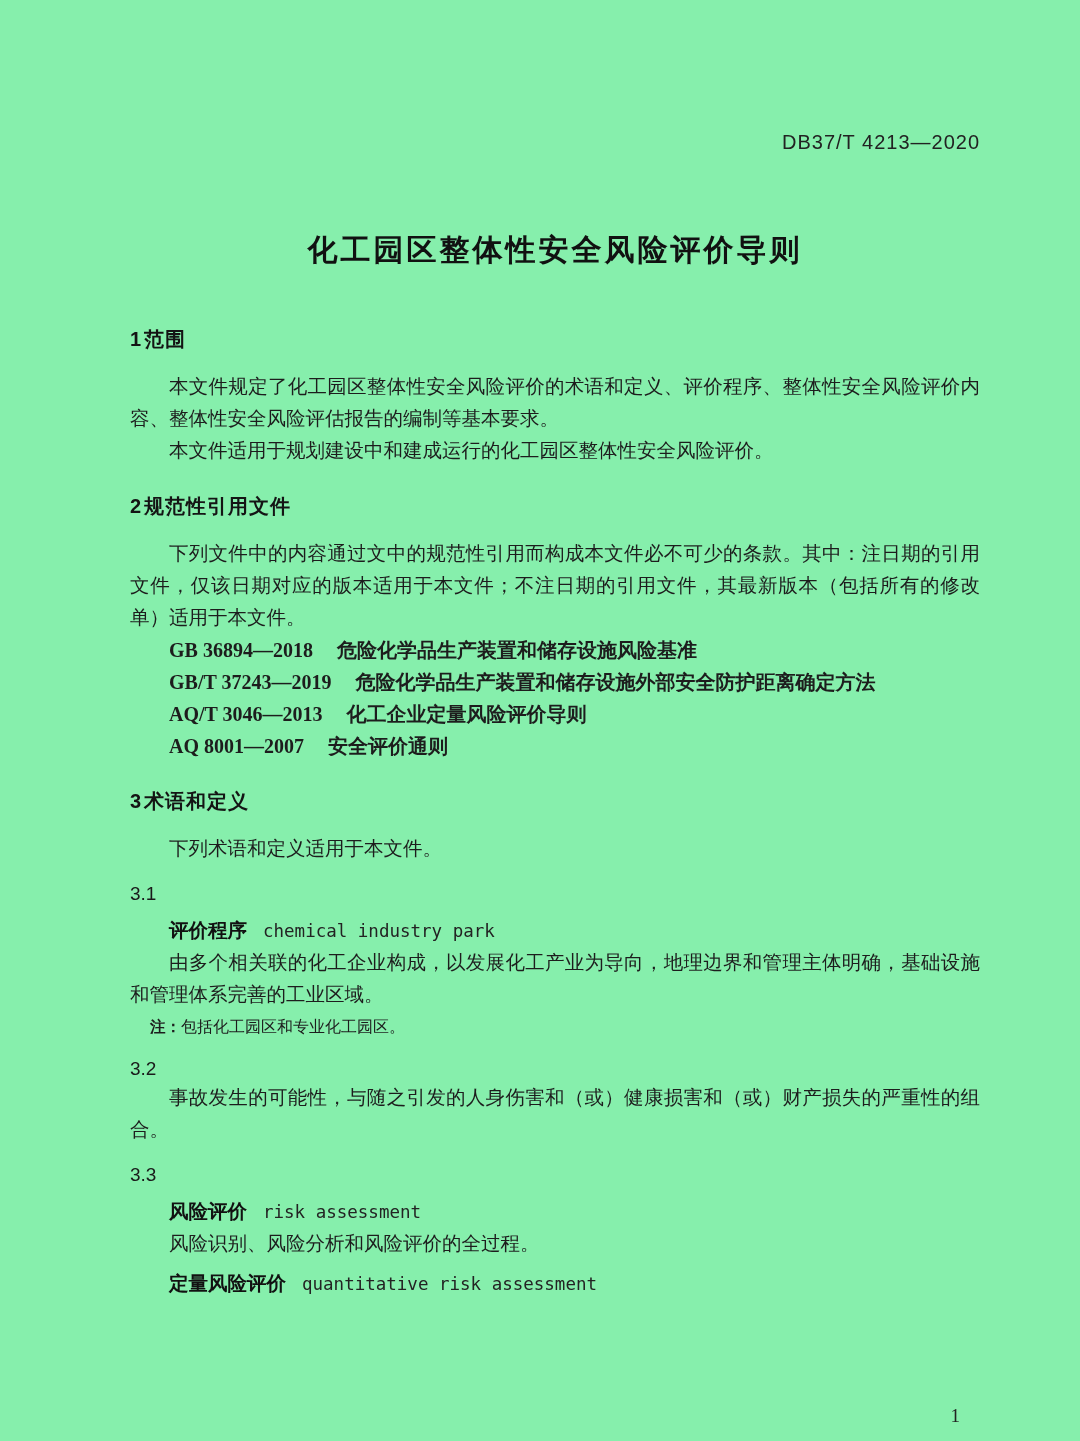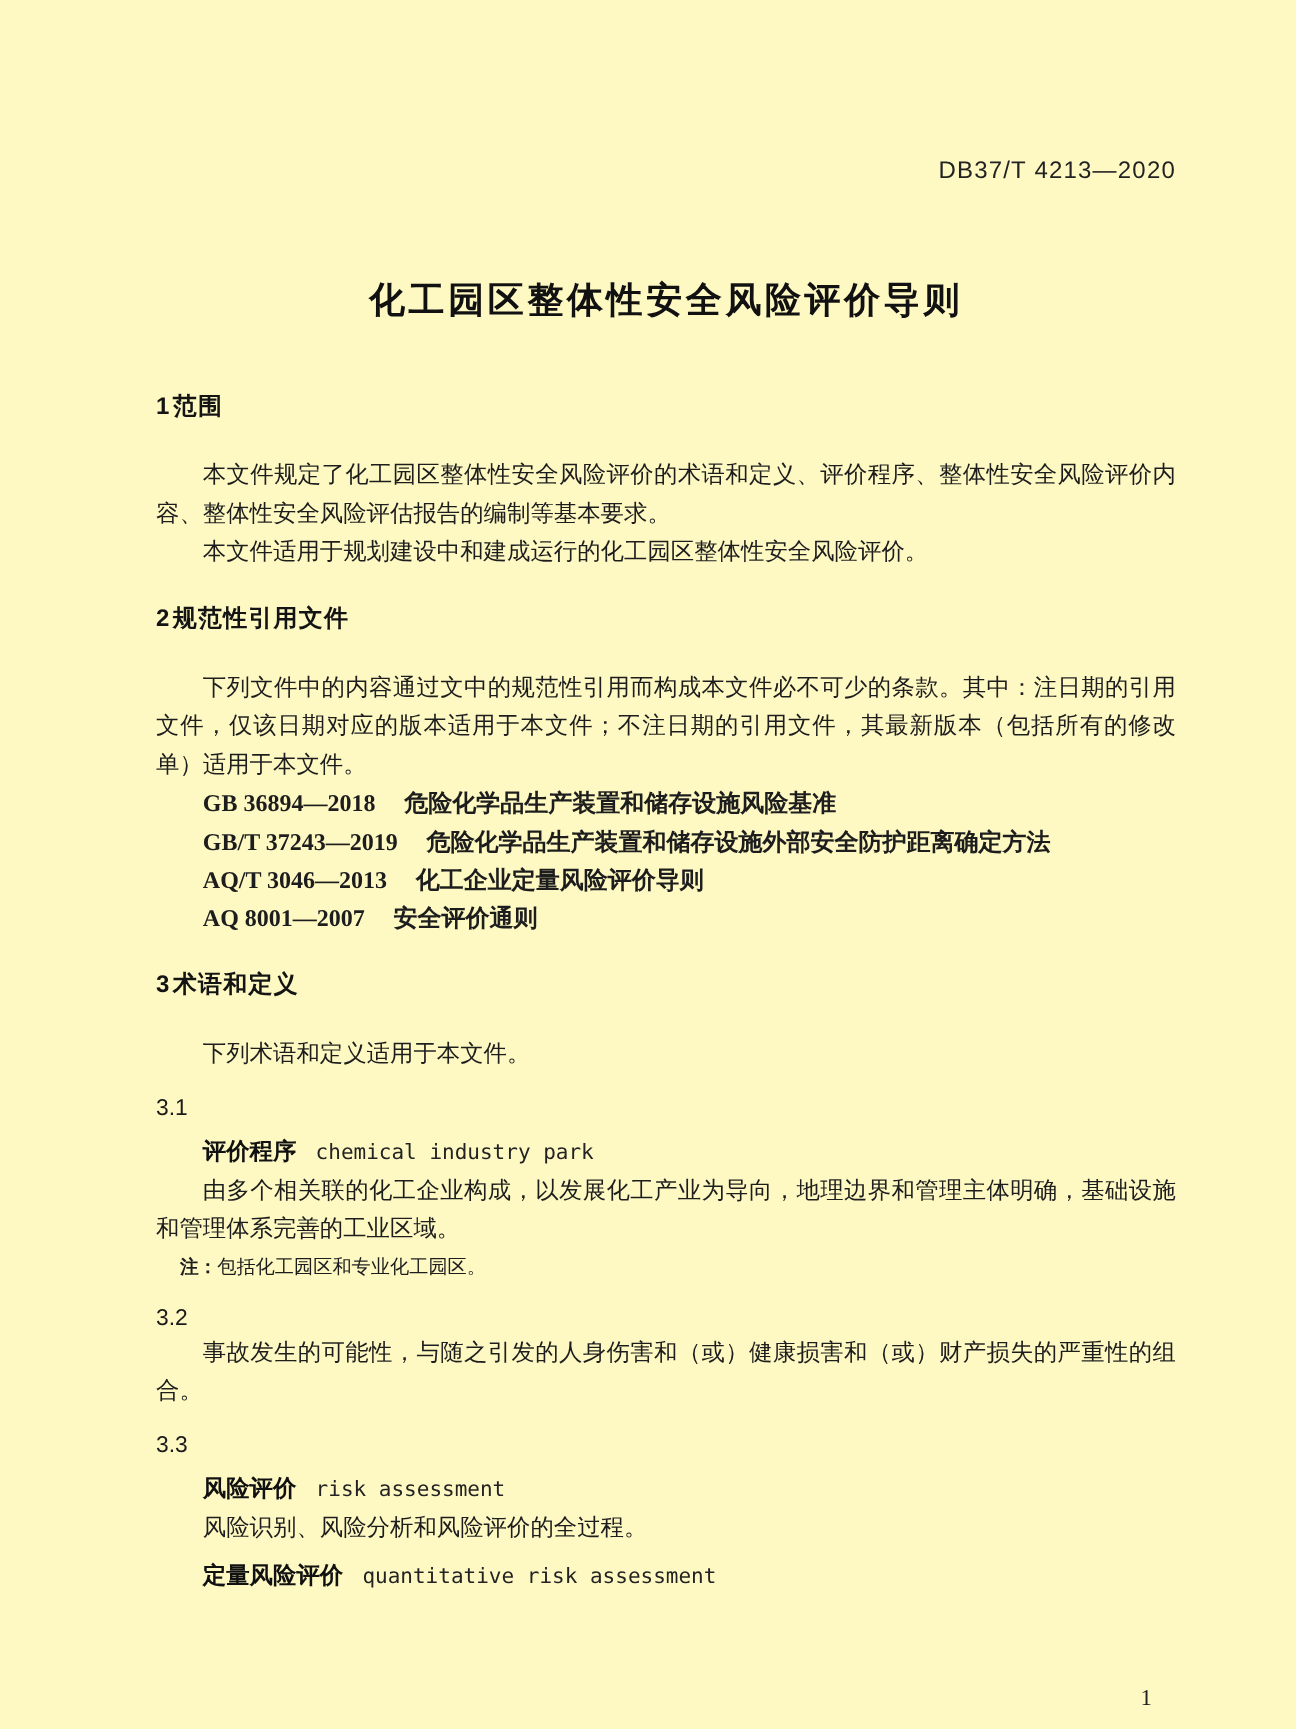--- a/index.html
+++ b/index.html
@@ -1,20 +1,20 @@
 <!DOCTYPE html>
 <html><head>
 <meta charset="utf-8">
 <style>
   * { margin:0; padding:0; box-sizing:border-box; }
   html,body { background:#ffffff; }
   .page {
     position:relative;
     width:1080px; height:1441px;
-    background:#fef9c3;
+    background:#86efac;
     color:#1d1d1d;
     overflow:hidden;
     font-family:"Liberation Serif", serif;
   }
   .content { padding:0 100px 0 130px; }
 
   .doc-code {
     padding-top:131px;
     text-align:right;
     font-family:"Liberation Sans", sans-serif;
@@ -90,21 +90,21 @@
 
   .page-number {
     position:absolute;
     right:120px; bottom:14px;
     font-size:19px;
     color:#222;
   }
 
   
   .mt-s1 { margin-top:54px; }
-  .mt-heading-para { margin-top:28px; }
+  .mt-heading-para { margin-top:18px; }
   .mt-sec { margin-top:25px; }
   .mt-refs { margin-top:0px; }
   .mt-termid { margin-top:16px; }
   .mt-term { margin-top:8px; }
   .mt-note { margin-top:2px; }
 </style>
 </head>
 <body>
 
 <div class="page">

